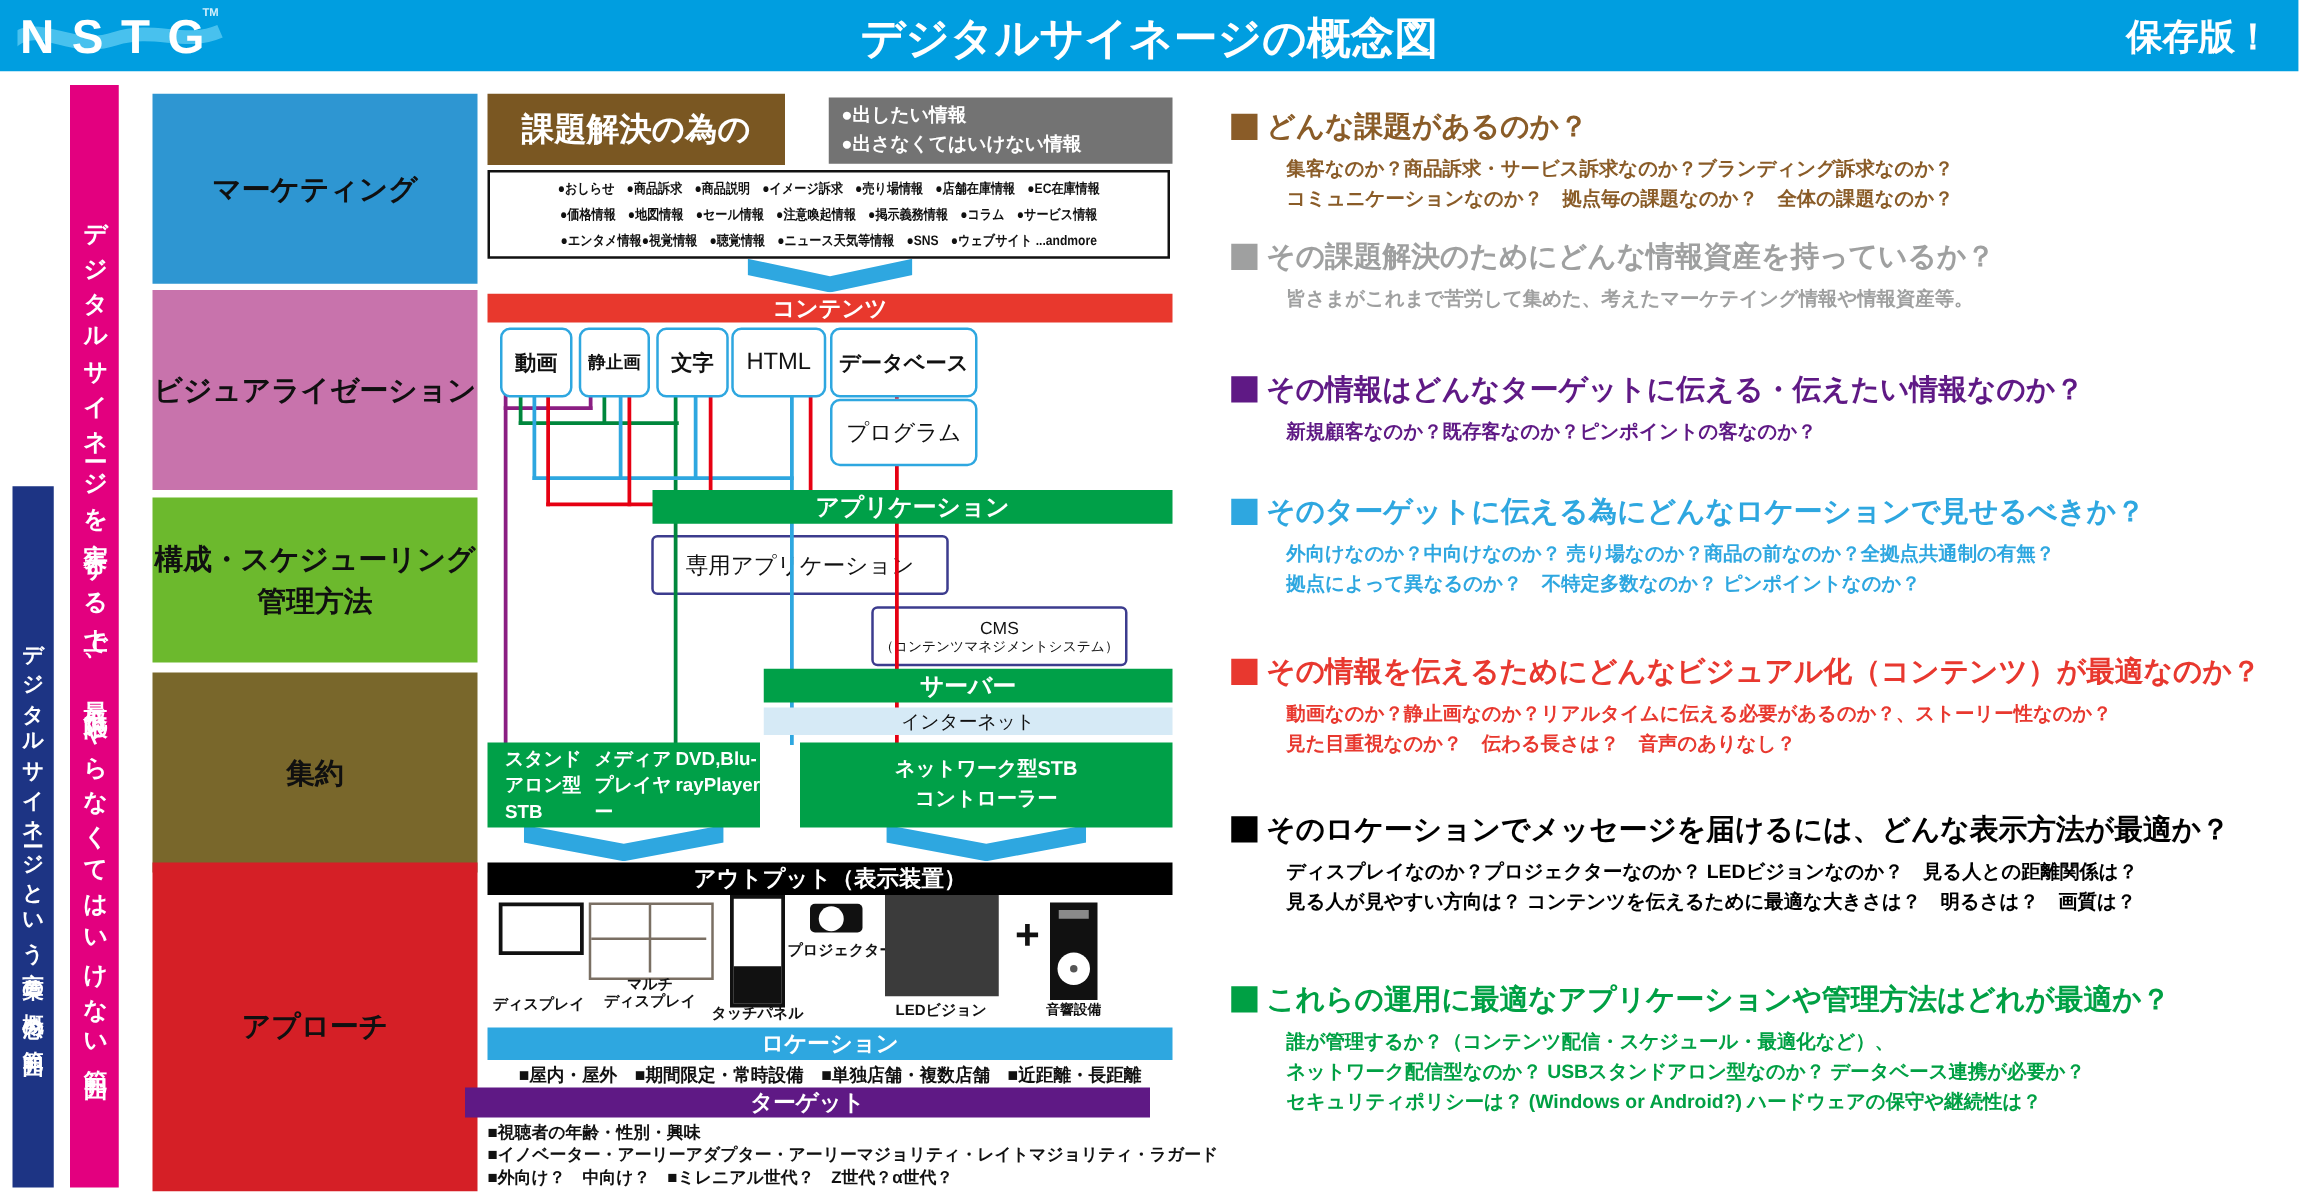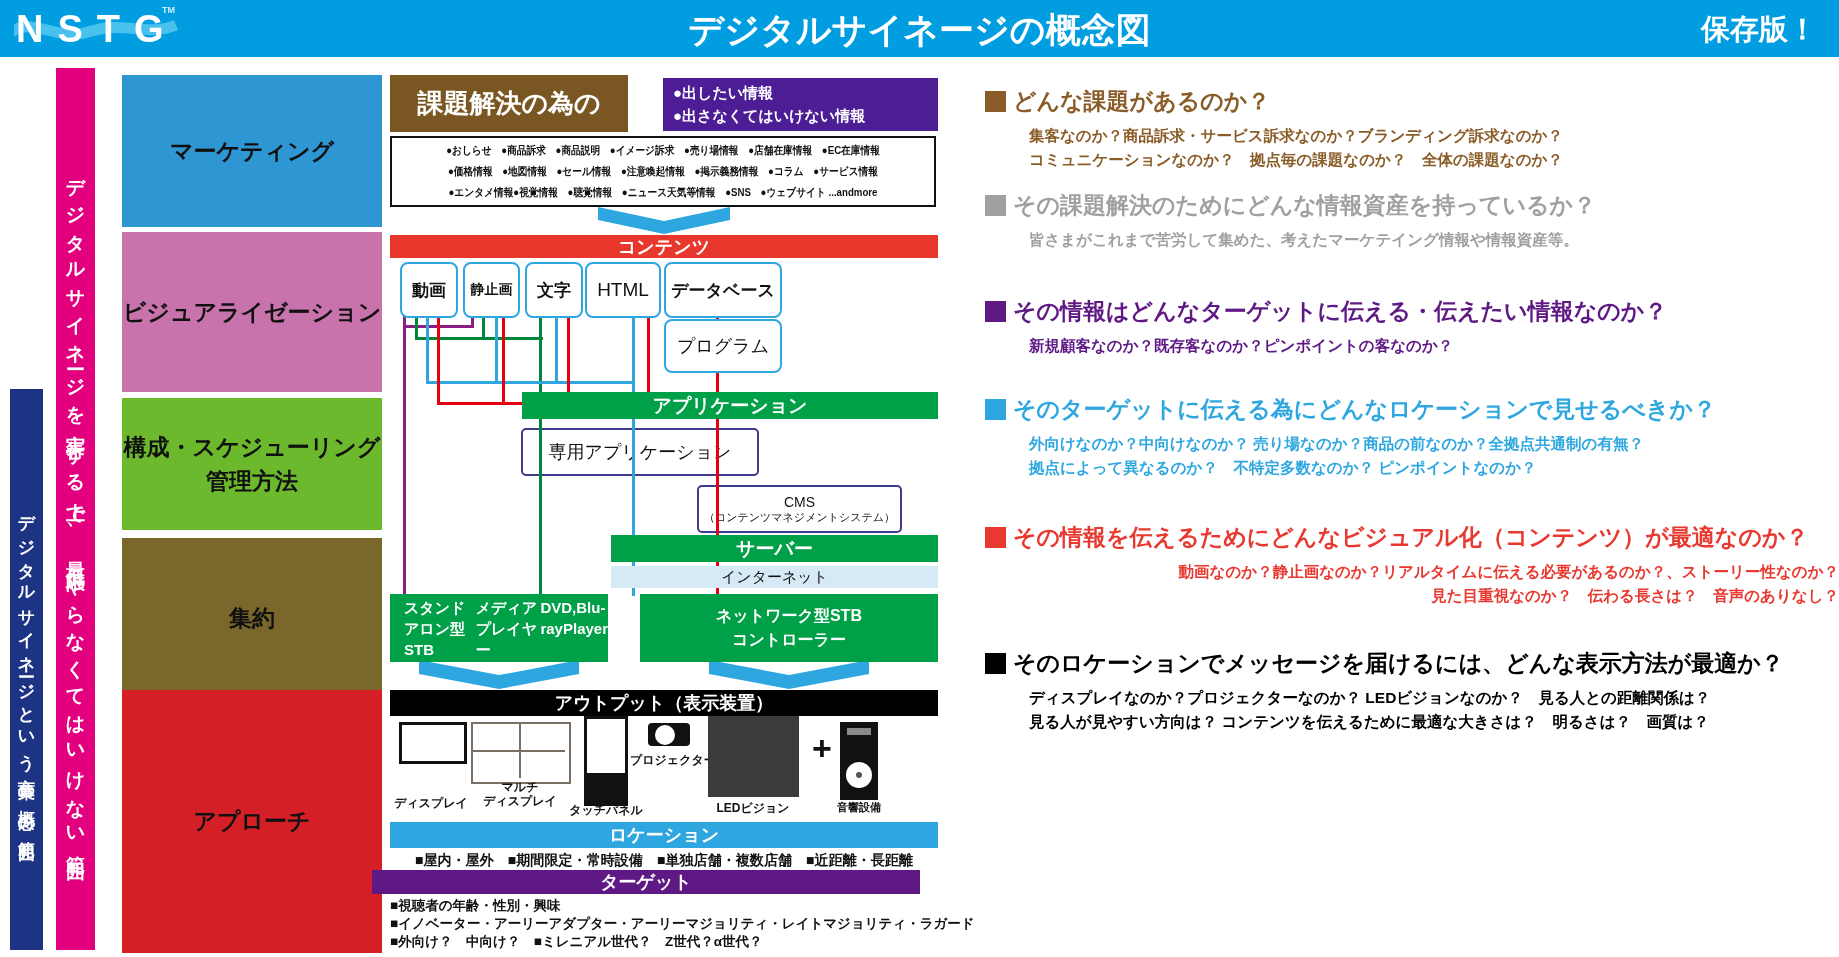--- a/index.html
+++ b/index.html
@@ -66,21 +66,21 @@
     <span>管理方法</span>
   </div>
   <div class="abs cat" style="top:538px;height:160px;background:#79672b;">
       <span>集約</span>
     </div>
   <div class="abs cat" style="top:690px;height:263px;background:#d51f26;">
       <span>アプローチ</span>
     </div>
 
   <div class="abs flexc" style="left:390px;top:75px;width:238px;height:57px;background:#7a5722;color:#fff;font-size:26px;font-weight:bold;">課題解決の為の</div>
-  <div class="abs" style="left:663px;top:78px;width:275px;height:53px;background:#4c1d95;color:#fff;font-weight:bold;font-size:15px;display:flex;flex-direction:column;justify-content:center;padding-left:10px;box-sizing:border-box;line-height:1.5;">
+  <div class="abs" style="left:663px;top:78px;width:275px;height:53px;background:#737373;color:#fff;font-weight:bold;font-size:15px;display:flex;flex-direction:column;justify-content:center;padding-left:10px;box-sizing:border-box;line-height:1.5;">
     <span>●出したい情報</span>
     <span>●出さなくてはいけない情報</span>
   </div>
   <div class="abs" style="left:390px;top:136px;width:546px;height:71px;background:#fff;border:2.5px solid #111;box-sizing:border-box;display:flex;flex-direction:column;justify-content:space-around;padding:2px 0;">
     <div class="row-s">●おしらせ　●商品訴求　●商品説明　●イメージ訴求　●売り場情報　●店舗在庫情報　●EC在庫情報</div>
     <div class="row-s">●価格情報　●地図情報　●セール情報　●注意喚起情報　●掲示義務情報　●コラム　●サービス情報</div>
     <div class="row-s">●エンタメ情報●視覚情報　●聴覚情報　●ニュース天気等情報　●SNS　●ウェブサイト ...andmore</div>
   </div>
   <div class="chev" style="left:598px;top:207px;width:132px;height:27px;"></div>
 
@@ -215,29 +215,40 @@
     <div class="qlines" style="color:#2ea7e0;">
       <div>外向けなのか？中向けなのか？ 売り場なのか？商品の前なのか？全拠点共通制の有無？</div>
       <div>拠点によって異なるのか？　不特定多数なのか？ ピンポイントなのか？</div>
     </div>
   </div>
   <div class="abs qsec" style="top:522px;">
     <div class="qhead" style="color:#e8382f;">
         <span class="qsq" style="background:#e8382f;"></span>
         <span>その情報を伝えるためにどんなビジュアル化（コンテンツ）が最適なのか？</span>
       </div>
-    <div class="qlines" style="color:#e8382f;text-align:right;">
+    <div class="qlines" style="color:#e8382f;">
       <div>動画なのか？静止画なのか？リアルタイムに伝える必要があるのか？、ストーリー性なのか？</div>
       <div>見た目重視なのか？　伝わる長さは？　音声のありなし？</div>
     </div>
   </div>
   <div class="abs qsec" style="top:648px;">
     <div class="qhead" style="color:#000;">
         <span class="qsq" style="background:#000;"></span>
         <span>そのロケーションでメッセージを届けるには、どんな表示方法が最適か？</span>
       </div>
     <div class="qlines" style="color:#000;">
       <div>ディスプレイなのか？プロジェクターなのか？ LEDビジョンなのか？　見る人との距離関係は？</div>
       <div>見る人が見やすい方向は？ コンテンツを伝えるために最適な大きさは？　明るさは？　画質は？</div>
     </div>
   </div>
+  <div class="abs qsec" style="top:784px;">
+    <div class="qhead" style="color:#00a044;">
+        <span class="qsq" style="background:#00a044;"></span>
+        <span>これらの運用に最適なアプリケーションや管理方法はどれが最適か？</span>
+      </div>
+    <div class="qlines" style="color:#00a044;">
+      <div>誰が管理するか？（コンテンツ配信・スケジュール・最適化など）、</div>
+      <div>ネットワーク配信型なのか？ USBスタンドアロン型なのか？ データベース連携が必要か？</div>
+      <div>セキュリティポリシーは？ (Windows or Android?) ハードウェアの保守や継続性は？</div>
+    </div>
+  </div>
 
 </div>
 
 </body></html>

